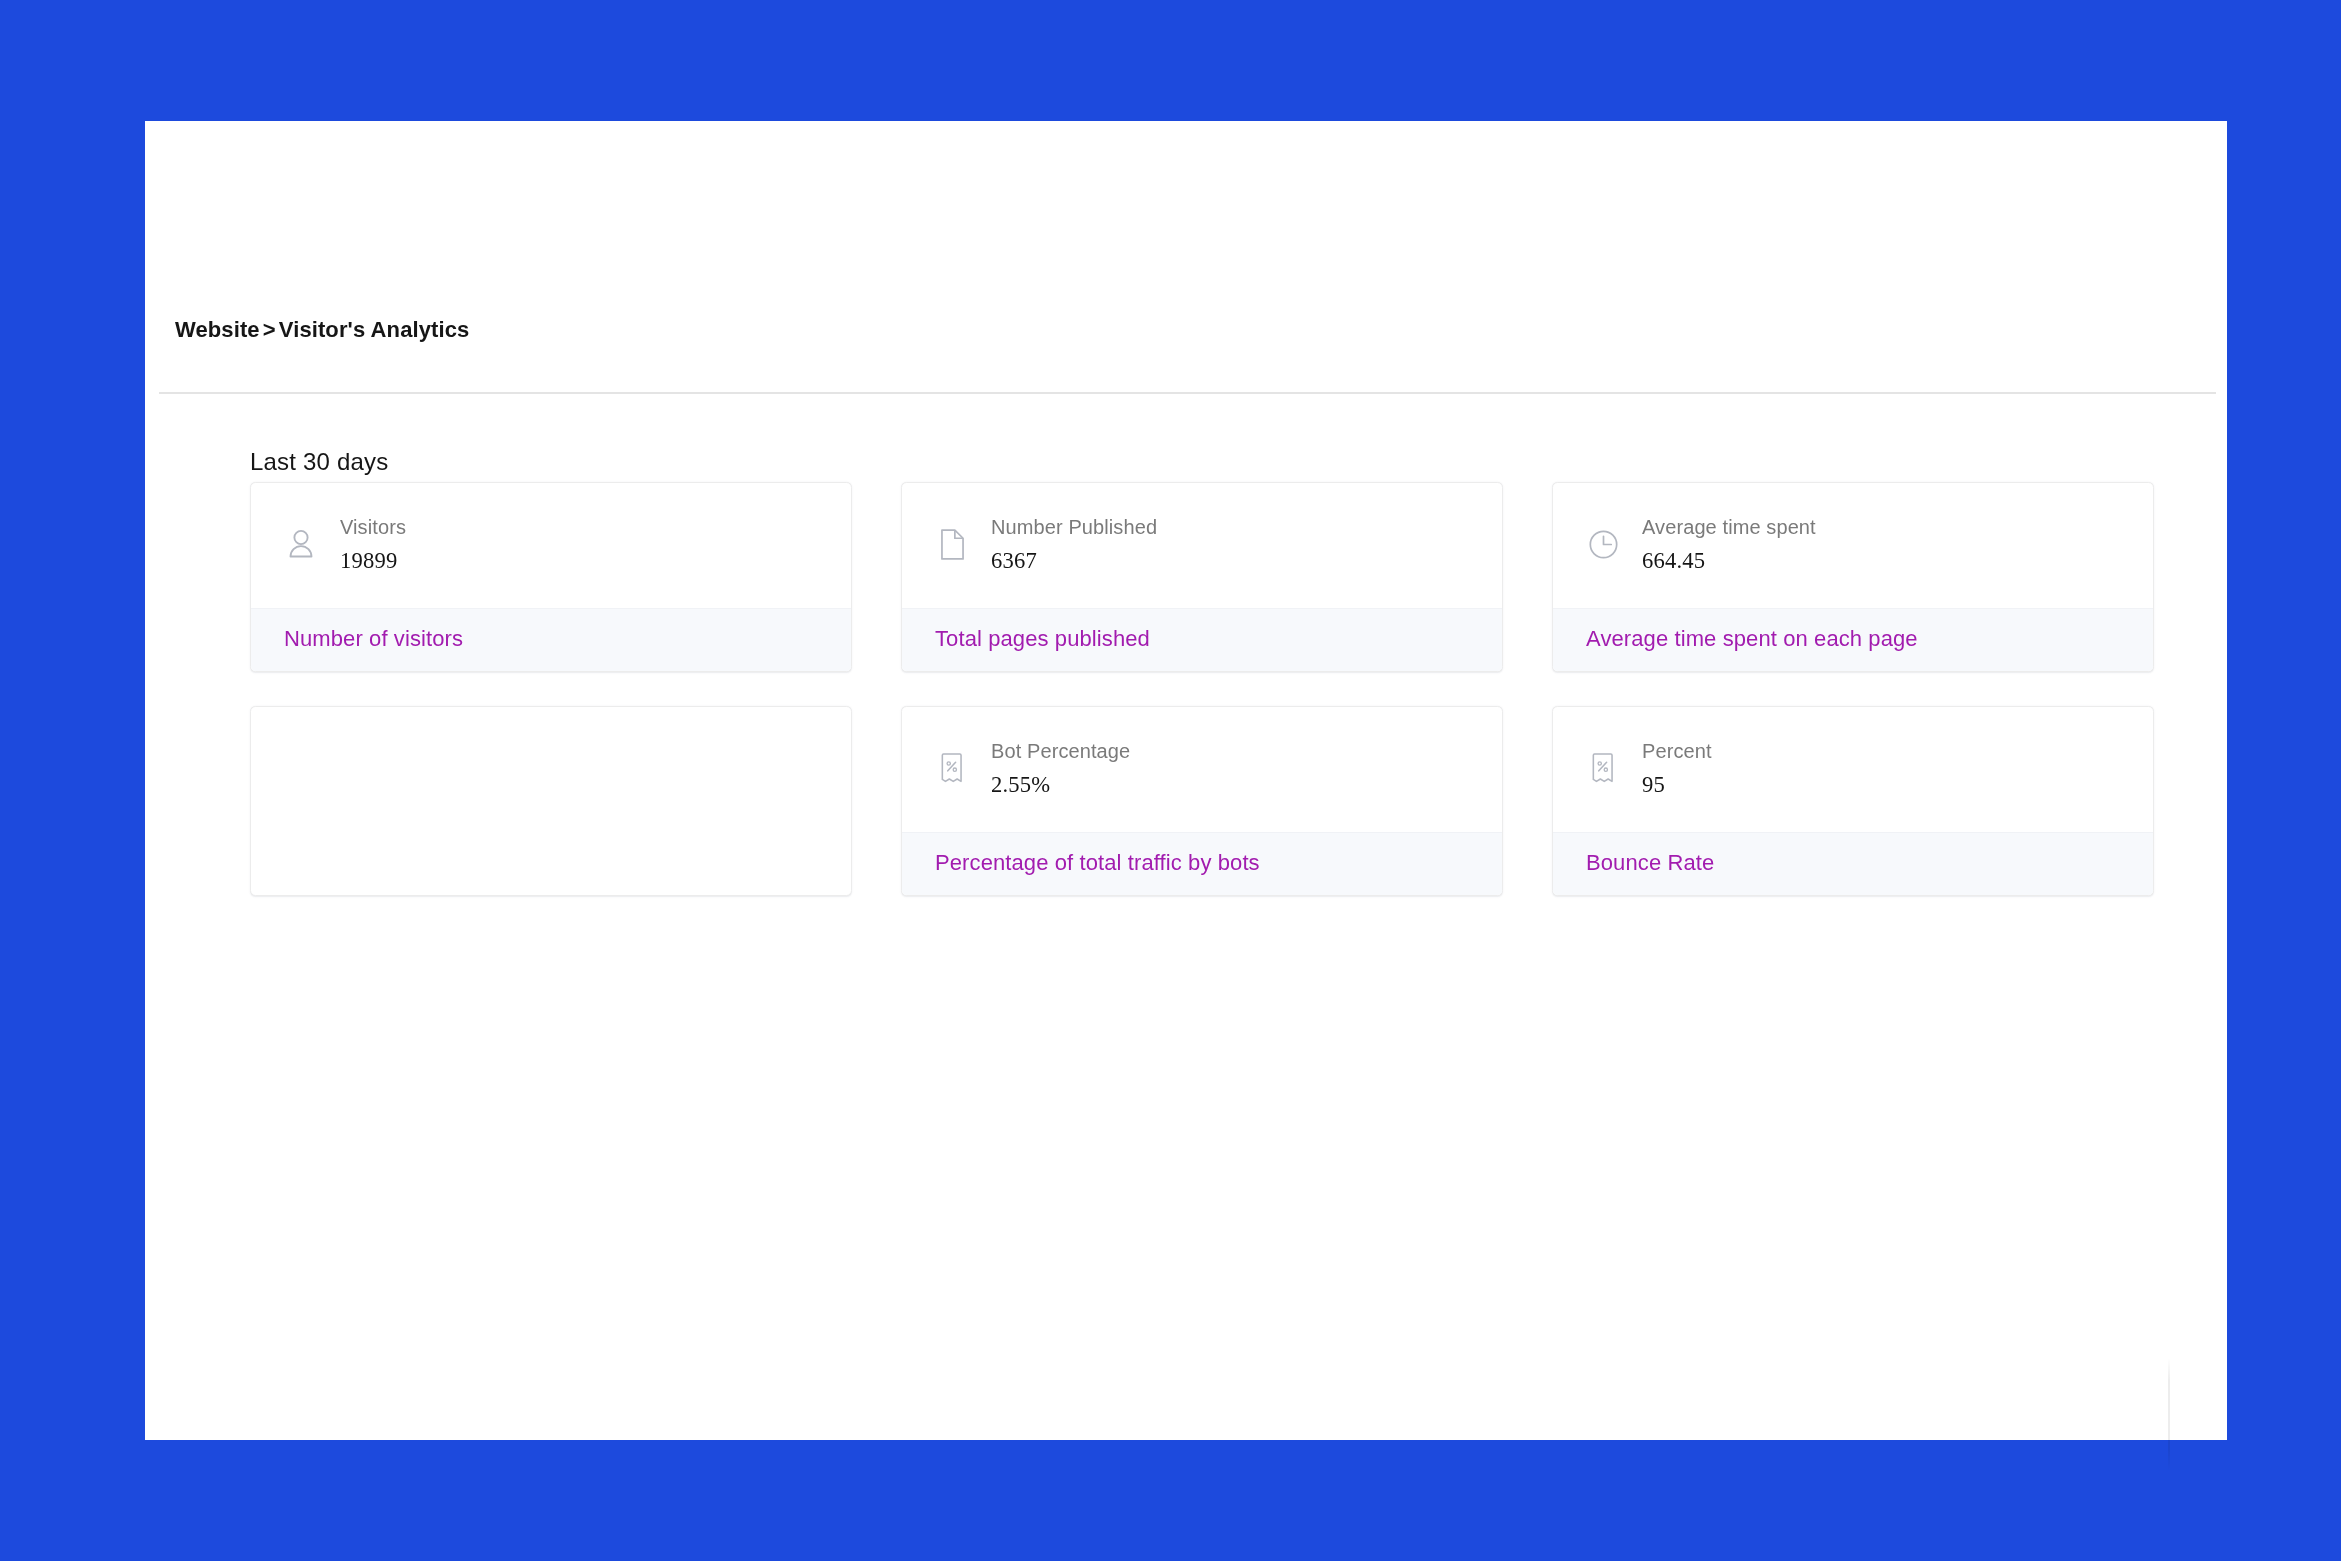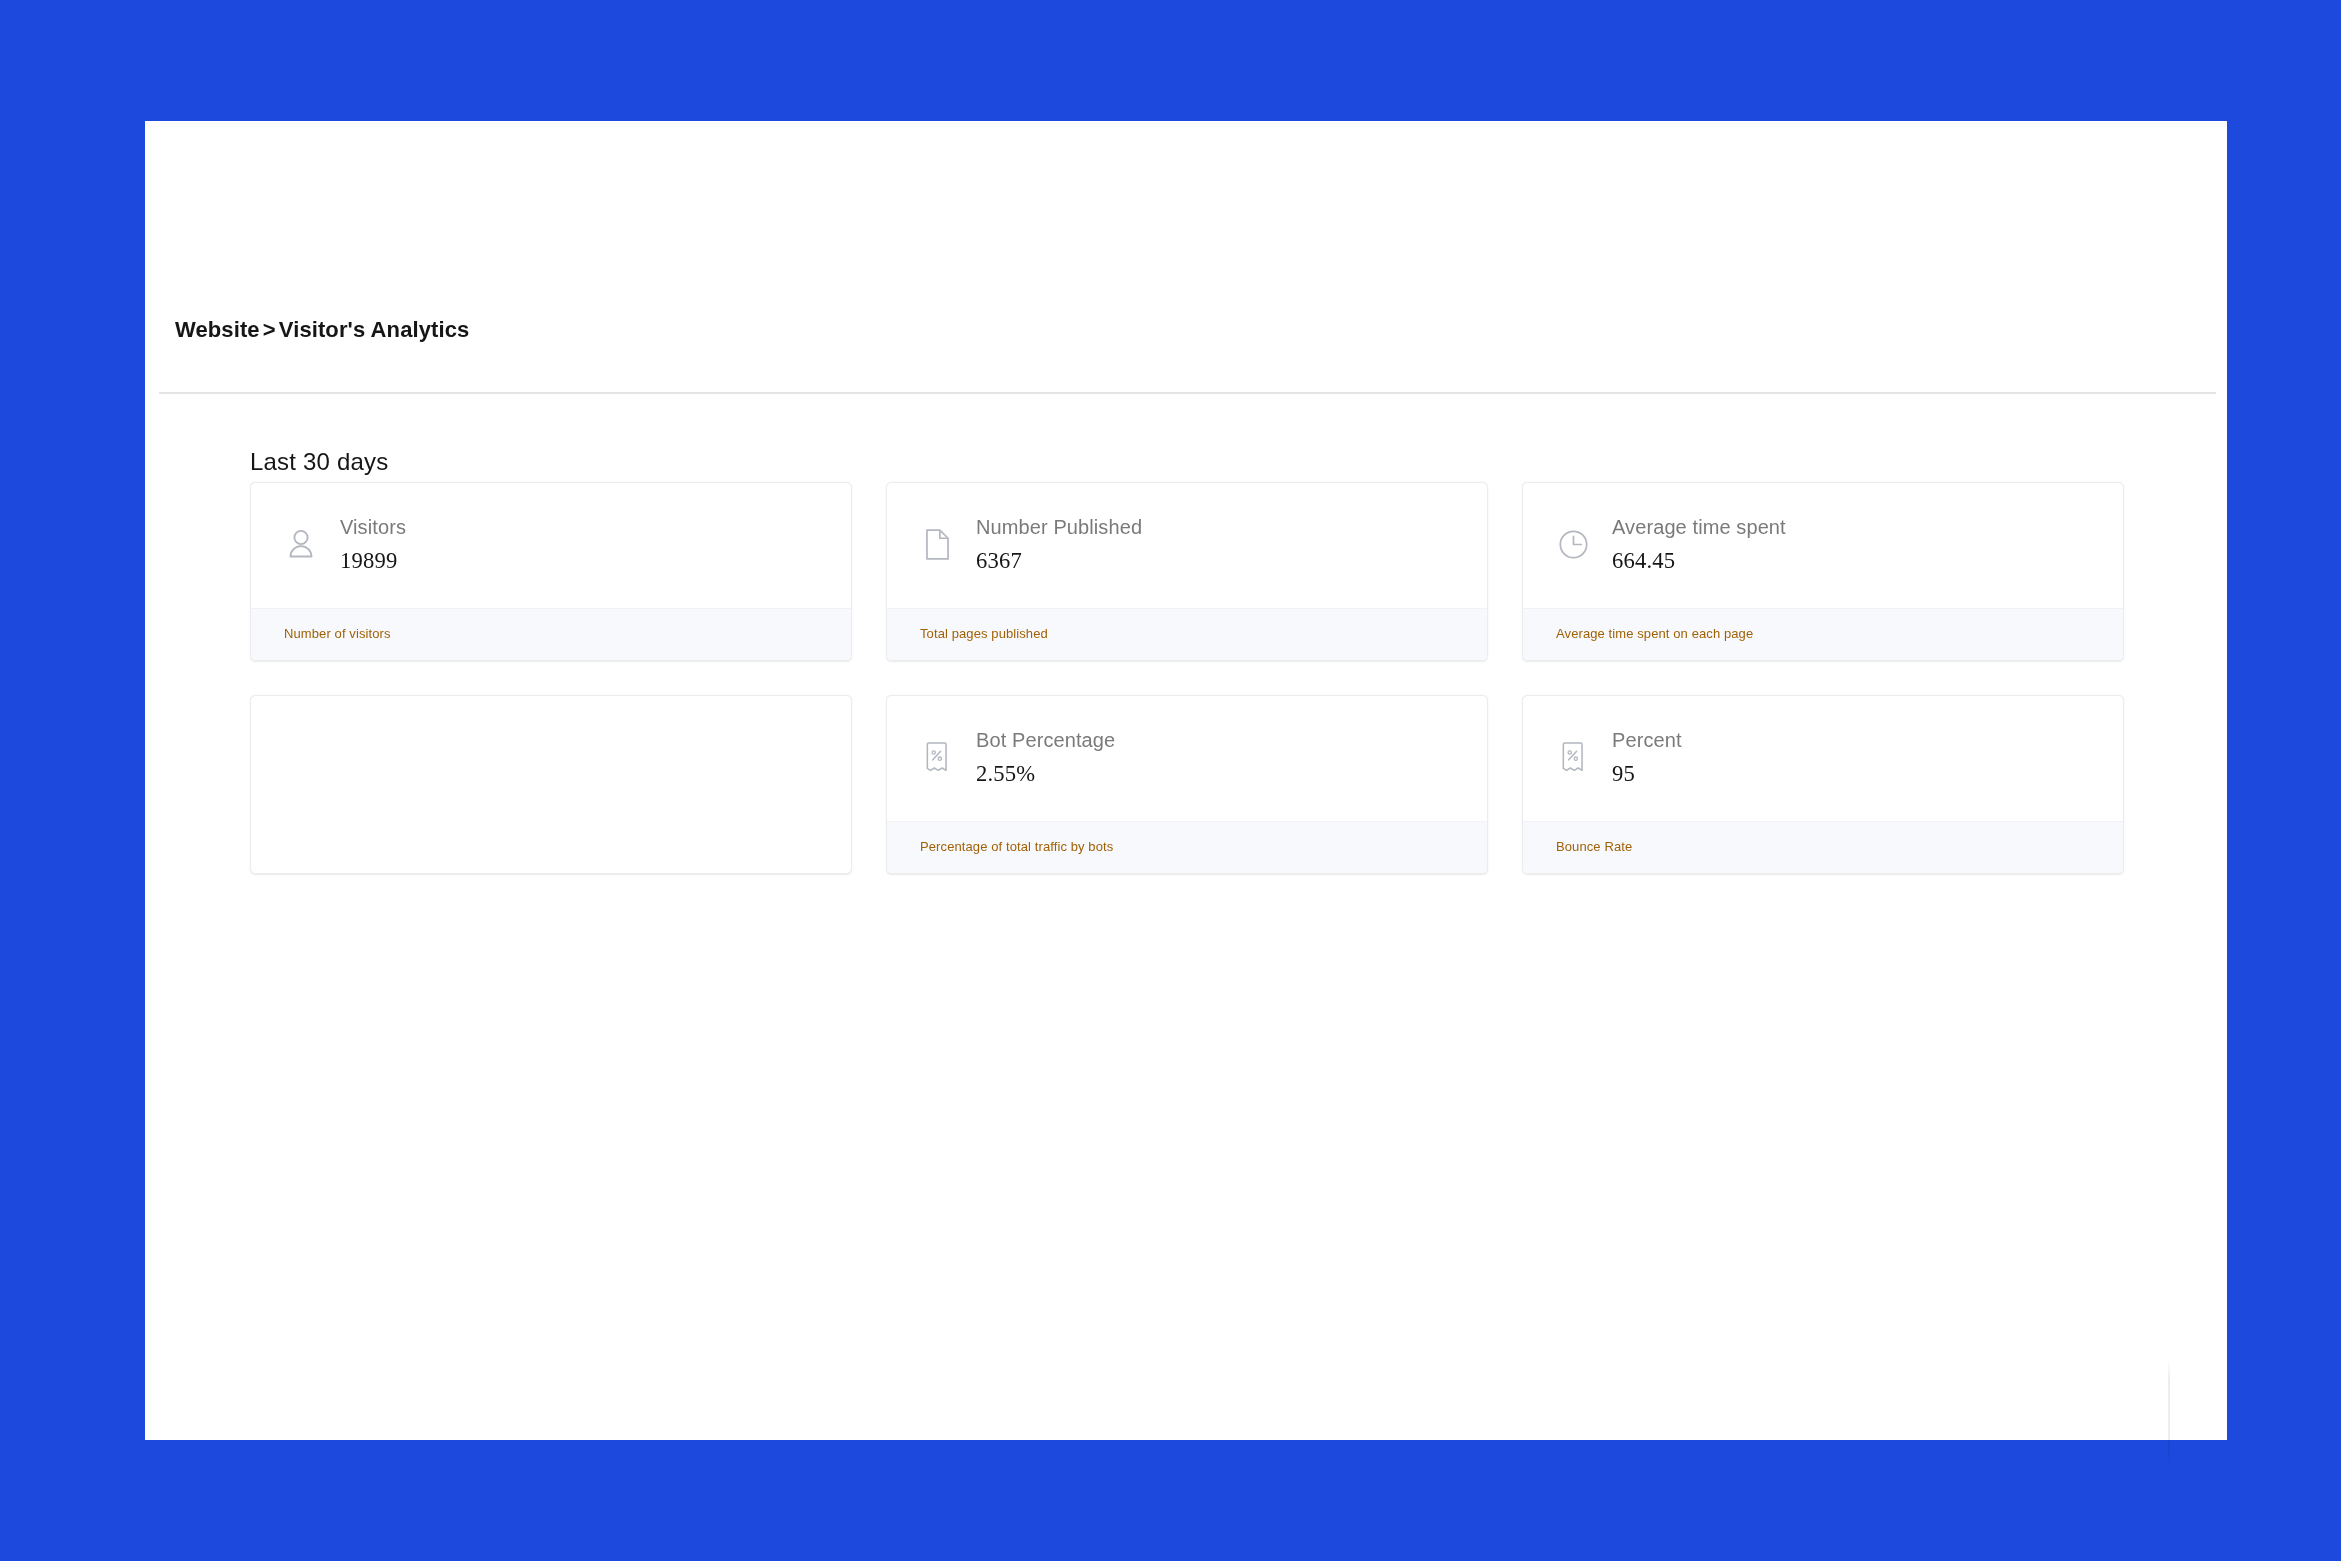--- a/index.html
+++ b/index.html
@@ -68,21 +68,21 @@
     font-weight: 400;
     color: #161616;
     letter-spacing: 0.2px;
     margin-bottom: 6px;
   }
 
   
   #card-grid {
     display: grid;
     grid-template-columns: repeat(3, 602px);
-    gap: 34px 34px;
+    gap: 34px 49px;
     width: 1876px;
   }
 
   .metric-card {
     background: #ffffff;
     border: 0.8px solid #ececec;
     border-radius: 5.5px;
     box-shadow: 0 0.8px 2.3px rgba(20, 30, 60, 0.06),
                 0 0.8px 0.8px rgba(20, 30, 60, 0.03);
     overflow: hidden;
@@ -137,23 +137,23 @@
     font-family: Liberation Serif, serif;
   }
 
   .card-footer {
     background: #f7f9fc;
     border-top: 0.8px solid #f0f2f6;
     padding: 17px 0 19px 33px;
   }
 
   .card-footer-link {
-    font-size: 13px;
-    font-weight: 400;
-    color: #a16207;
+    font-size: 22px;
+    font-weight: 400;
+    color: #a21caf;
     letter-spacing: 0.1px;
     white-space: nowrap;
     text-decoration: none;
   }
 
   
   #scroll-artifact {
     position: absolute;
     left: 2023px;
     top: 1237px;

